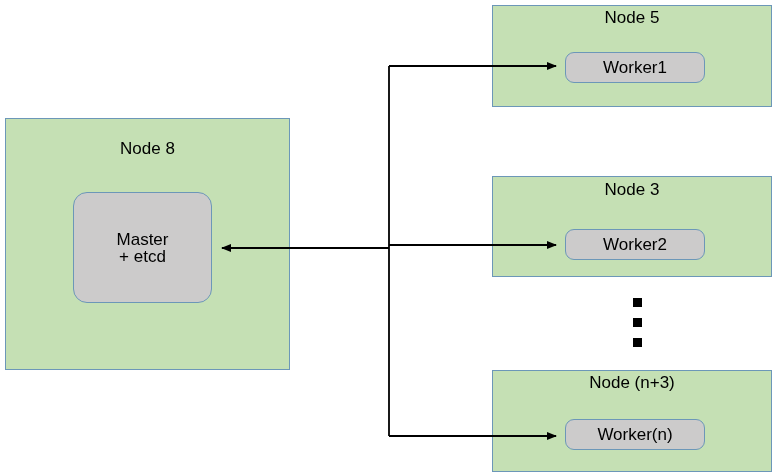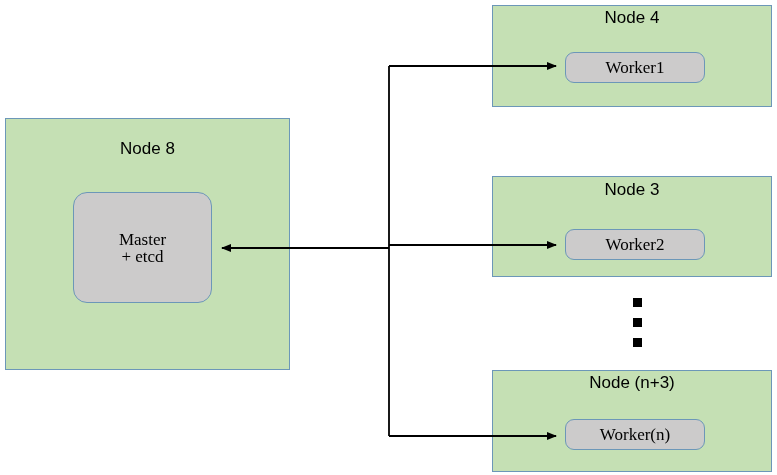--- a/index.html
+++ b/index.html
@@ -39,21 +39,21 @@
     background: #cccbcb;
     border: 1.5px solid #6c97b8;
     border-radius: 9px;
     box-sizing: border-box;
     display: flex;
     flex-direction: column;
     align-items: center;
     justify-content: center;
     color: #000000;
     font-size: 17px;
-    font-family: Liberation Serif, serif;
+    font-family: Liberation Sans, sans-serif;
   }
   .inner-box.big {
     border-radius: 14px;
   }
   .inner-line {
     line-height: 1;
     white-space: nowrap;
   }
   #connector-svg {
     position: absolute;
@@ -85,21 +85,21 @@
   <div class="node-box" style="left:5px; top:118px; width:285px; height:252px;">
   </div>
   <div class="node-title" style="left:5px; width:285px; top:139px;">Node 8</div>
   <div class="inner-box big" style="left:73px; top:192px; width:139px; height:111px;">
     <span class="inner-line">Master</span>
     <span class="inner-line">+ etcd</span>
   </div>
 
   <div class="node-box" style="left:492px; top:5px; width:280px; height:102px;">
   </div>
-  <div class="node-title" style="left:492px; width:280px; top:8px;">Node 4</div>
+  <div class="node-title" style="left:492px; width:280px; top:8px;">Node 5</div>
   <div class="inner-box" style="left:565px; top:52px; width:140px; height:31px;">
     <span class="inner-line">Worker1</span>
   </div>
 
   <div class="node-box" style="left:492px; top:176px; width:280px; height:101px;">
   </div>
   <div class="node-title" style="left:492px; width:280px; top:180px;">Node 3</div>
   <div class="inner-box" style="left:565px; top:229px; width:140px; height:31px;">
     <span class="inner-line">Worker2</span>
   </div>

